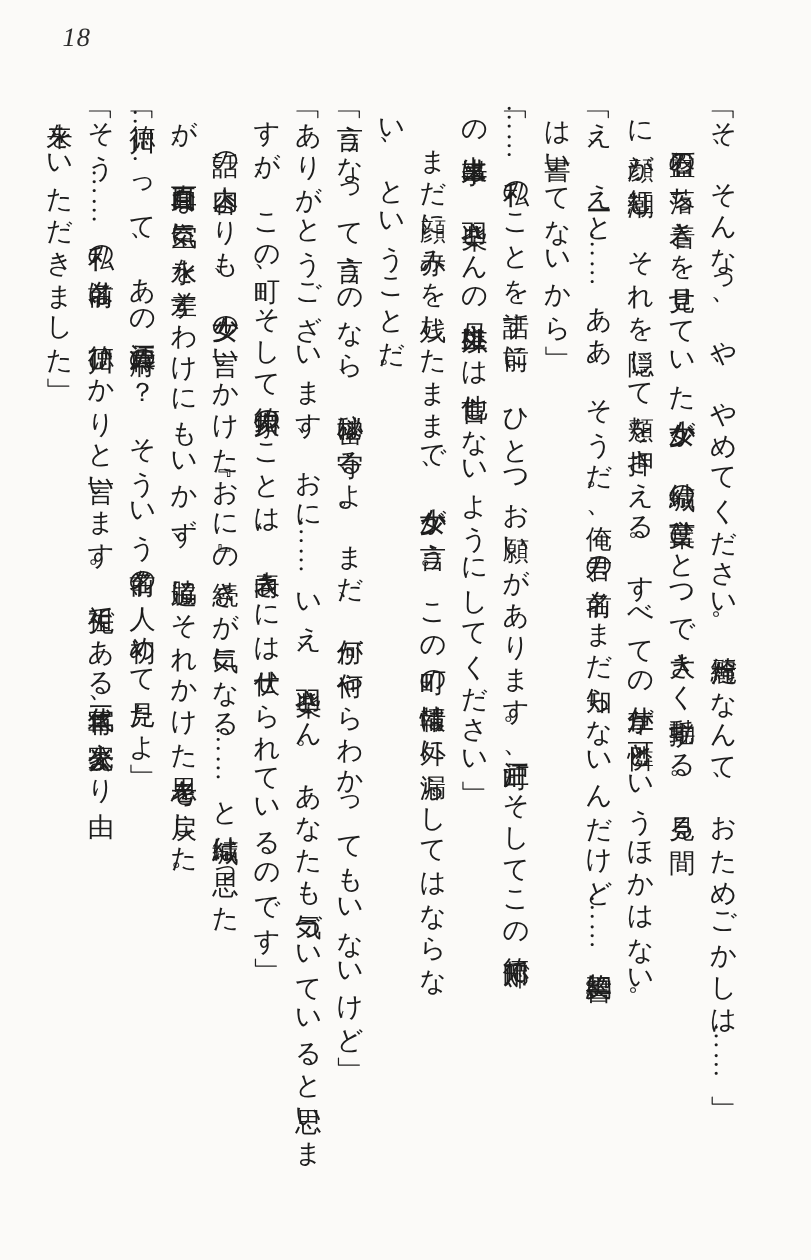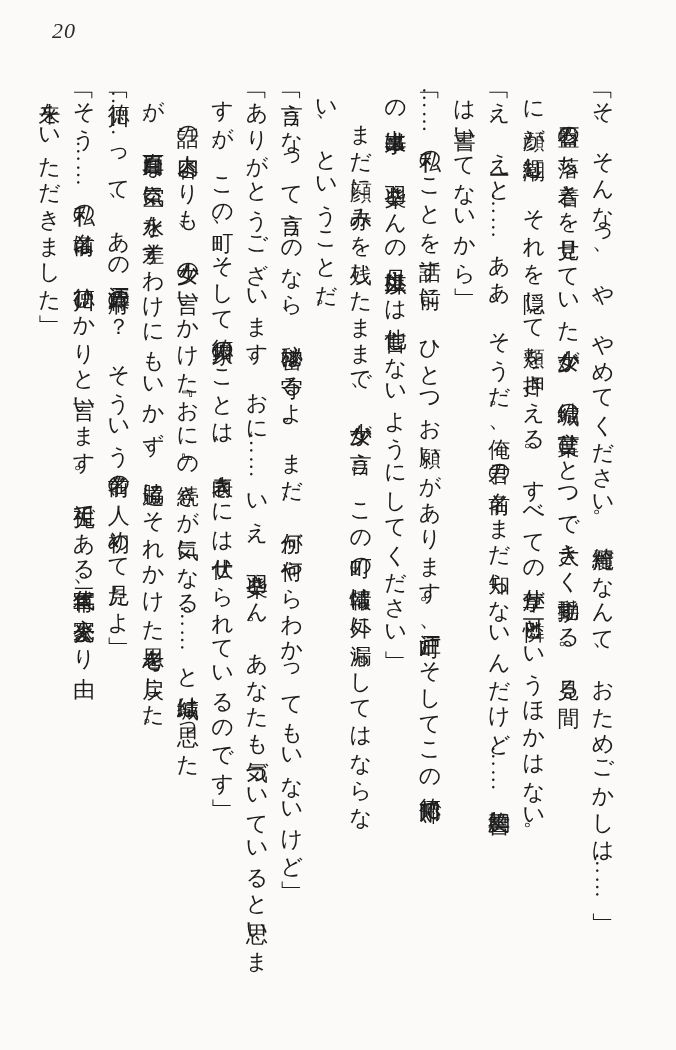--- a/index.html
+++ b/index.html
@@ -37,21 +37,21 @@
   }
   .text-column {
     line-height: 34.6px;
     white-space: nowrap;
   }
 </style>
 </head>
 <body>
 
 <div class="book-page">
-  <div class="page-number">20</div>
+  <div class="page-number">18</div>
   <div class="text-area">
       <div class="text-column">「そ、そんなっ、や、やめてください。綺麗だなんて、おためごかしは……」</div>
       <div class="text-column">　盤石の落ち着きを見せていた少女が、結城の言葉ひとつで大きく動揺する。見る間</div>
       <div class="text-column">に顔が紅潮し、それを隠して頬を押さえる。すべての仕草が可憐というほかはない。</div>
       <div class="text-column">「え、えーと……ああ、そうだ。俺、君の名前、まだ知らないんだけど……契約書に</div>
       <div class="text-column">は書いてないから」</div>
       <div class="text-column">「……私のことを話す前に、ひとつお願いがあります。江戸町、そしてこの徳川邸で</div>
       <div class="text-column">の出来事は、羽柴さんの母上以外には他言しないようにしてください」</div>
       <div class="text-column">　まだ顔に赤みを残したままで、少女が言う。この町の情報は外に漏らしてはならな</div>
       <div class="text-column">い、ということだ。</div>

